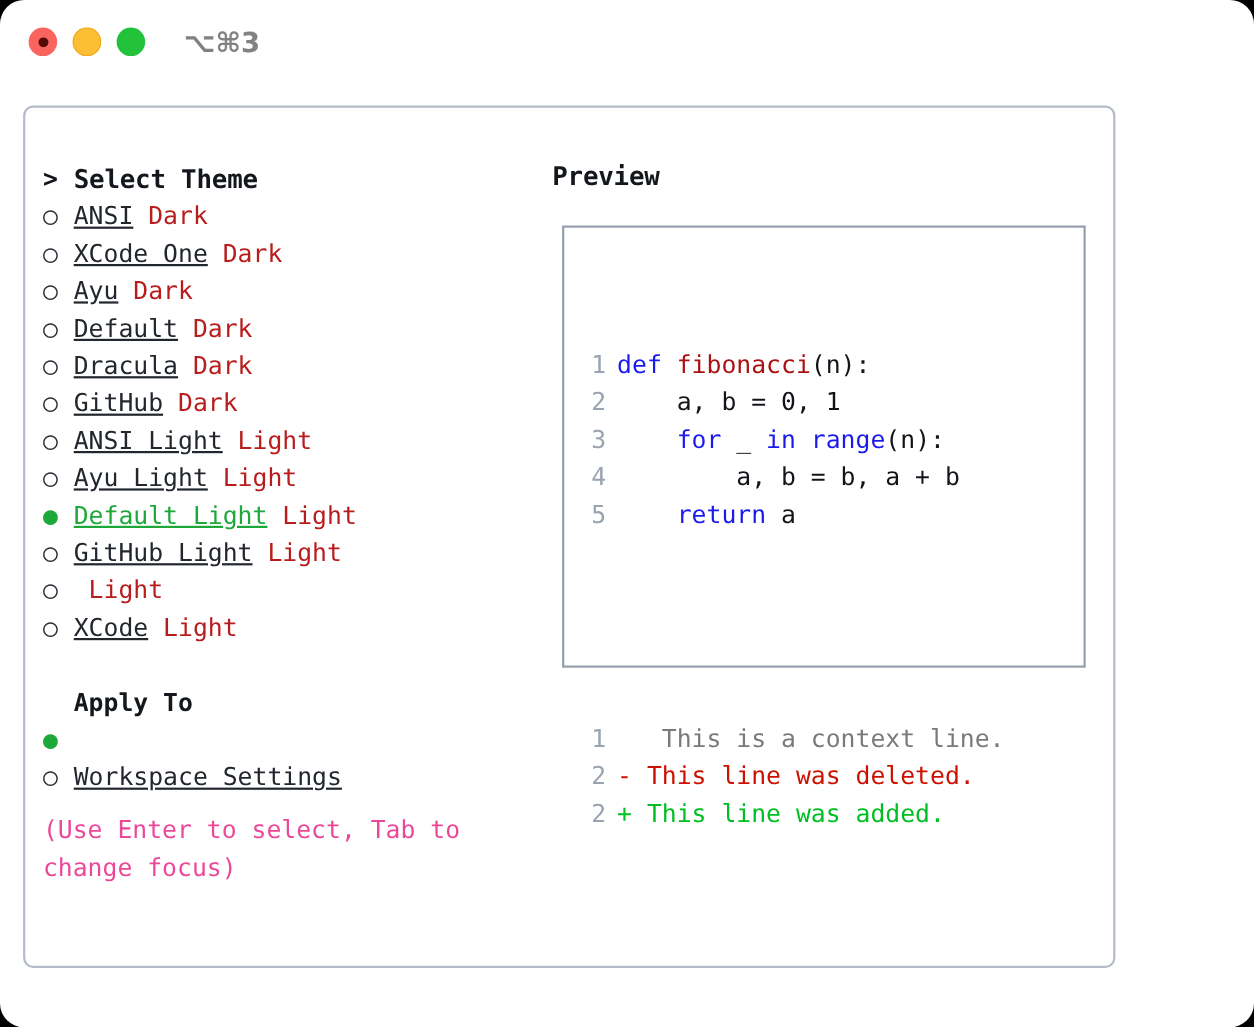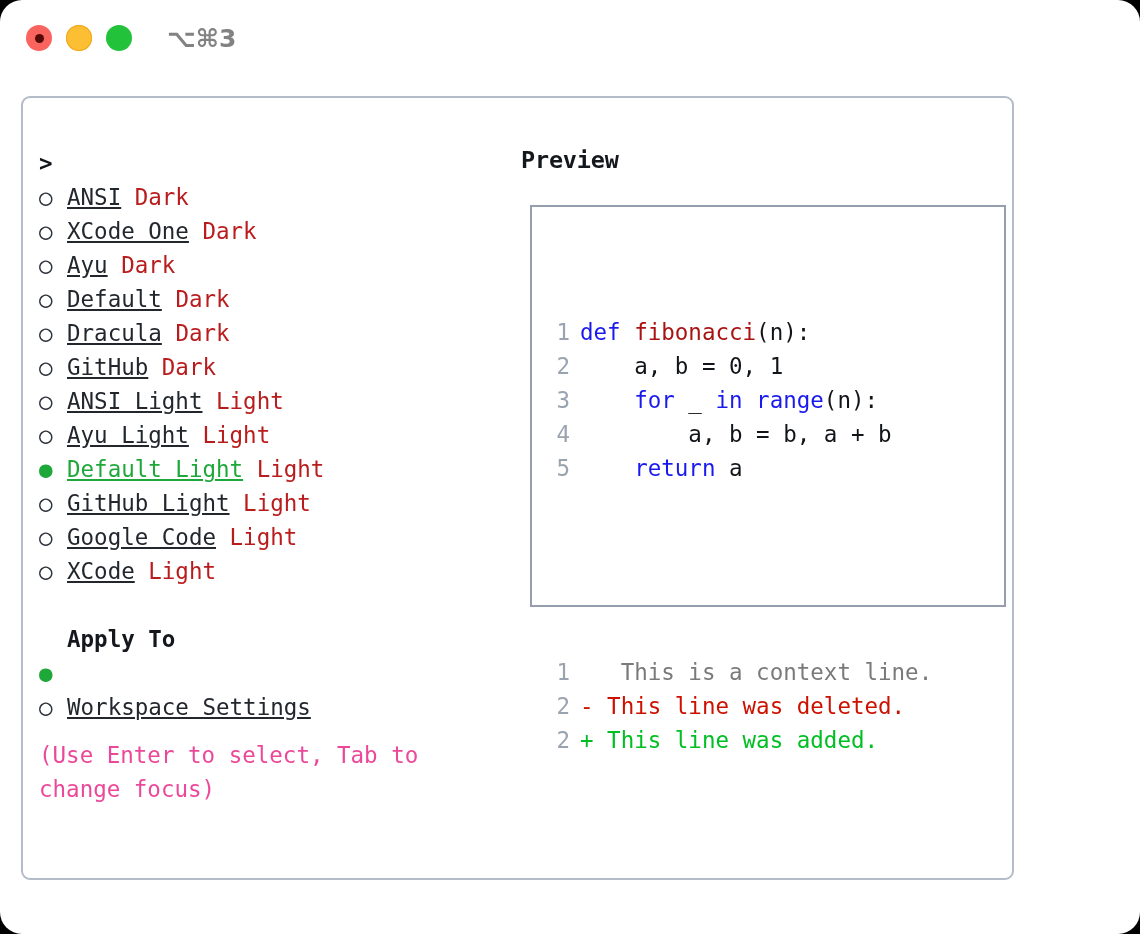--- a/index.html
+++ b/index.html
@@ -130,21 +130,21 @@
     font-size: 22.5px;
     line-height: 34px;
     color: #ec4899;
     width: 400px;
     white-space: normal;
   }
 
   
   .right-col {
     position: absolute;
-    left: 498px; top: 48px;
+    left: 479px; top: 48px;
     width: 500px;
   }
   .preview-title {
     font-size: 23.5px;
     font-weight: 700;
     color: #14181d;
     letter-spacing: -0.2px;
     margin-bottom: 36px;
   }
   .preview-box {
@@ -193,34 +193,35 @@
     </div>
     <div class="shortcut">⌥⌘3</div>
   </div>
 
   <div class="panel">
 
     <div class="left-col">
 
       <div class="row">
         <span class="marker caret">&gt;</span>
+        <span class="section-title">Select Theme</span>
       </div>
 
       <div id="theme-list">
           <div class="row"><span class="marker dot-empty">○</span><span class="item-name">ANSI</span><span> </span><span class="item-tag">Dark</span></div>
           <div class="row"><span class="marker dot-empty">○</span><span class="item-name">XCode One</span><span> </span><span class="item-tag">Dark</span></div>
           <div class="row"><span class="marker dot-empty">○</span><span class="item-name">Ayu</span><span> </span><span class="item-tag">Dark</span></div>
           <div class="row"><span class="marker dot-empty">○</span><span class="item-name">Default</span><span> </span><span class="item-tag">Dark</span></div>
           <div class="row"><span class="marker dot-empty">○</span><span class="item-name">Dracula</span><span> </span><span class="item-tag">Dark</span></div>
           <div class="row"><span class="marker dot-empty">○</span><span class="item-name">GitHub</span><span> </span><span class="item-tag">Dark</span></div>
           <div class="row"><span class="marker dot-empty">○</span><span class="item-name">ANSI Light</span><span> </span><span class="item-tag">Light</span></div>
           <div class="row"><span class="marker dot-empty">○</span><span class="item-name">Ayu Light</span><span> </span><span class="item-tag">Light</span></div>
           <div class="row"><span class="marker dot-full">●</span><span class="item-name selected">Default Light</span><span> </span><span class="item-tag">Light</span></div>
           <div class="row"><span class="marker dot-empty">○</span><span class="item-name">GitHub Light</span><span> </span><span class="item-tag">Light</span></div>
-          <div class="row"><span class="marker dot-empty">○</span><span class="item-name">Google Code</span><span> </span><span class="item-tag">Light</span></div>
+          <div class="row"><span class="marker dot-empty">○</span><span> </span><span class="item-tag">Light</span></div>
           <div class="row"><span class="marker dot-empty">○</span><span class="item-name">XCode</span><span> </span><span class="item-tag">Light</span></div>
         </div>
 
       <div style="height:34px"></div>
 
       <div class="row">
         <span class="marker blank">○</span>
         <span class="apply-header">Apply To</span>
       </div>
 

